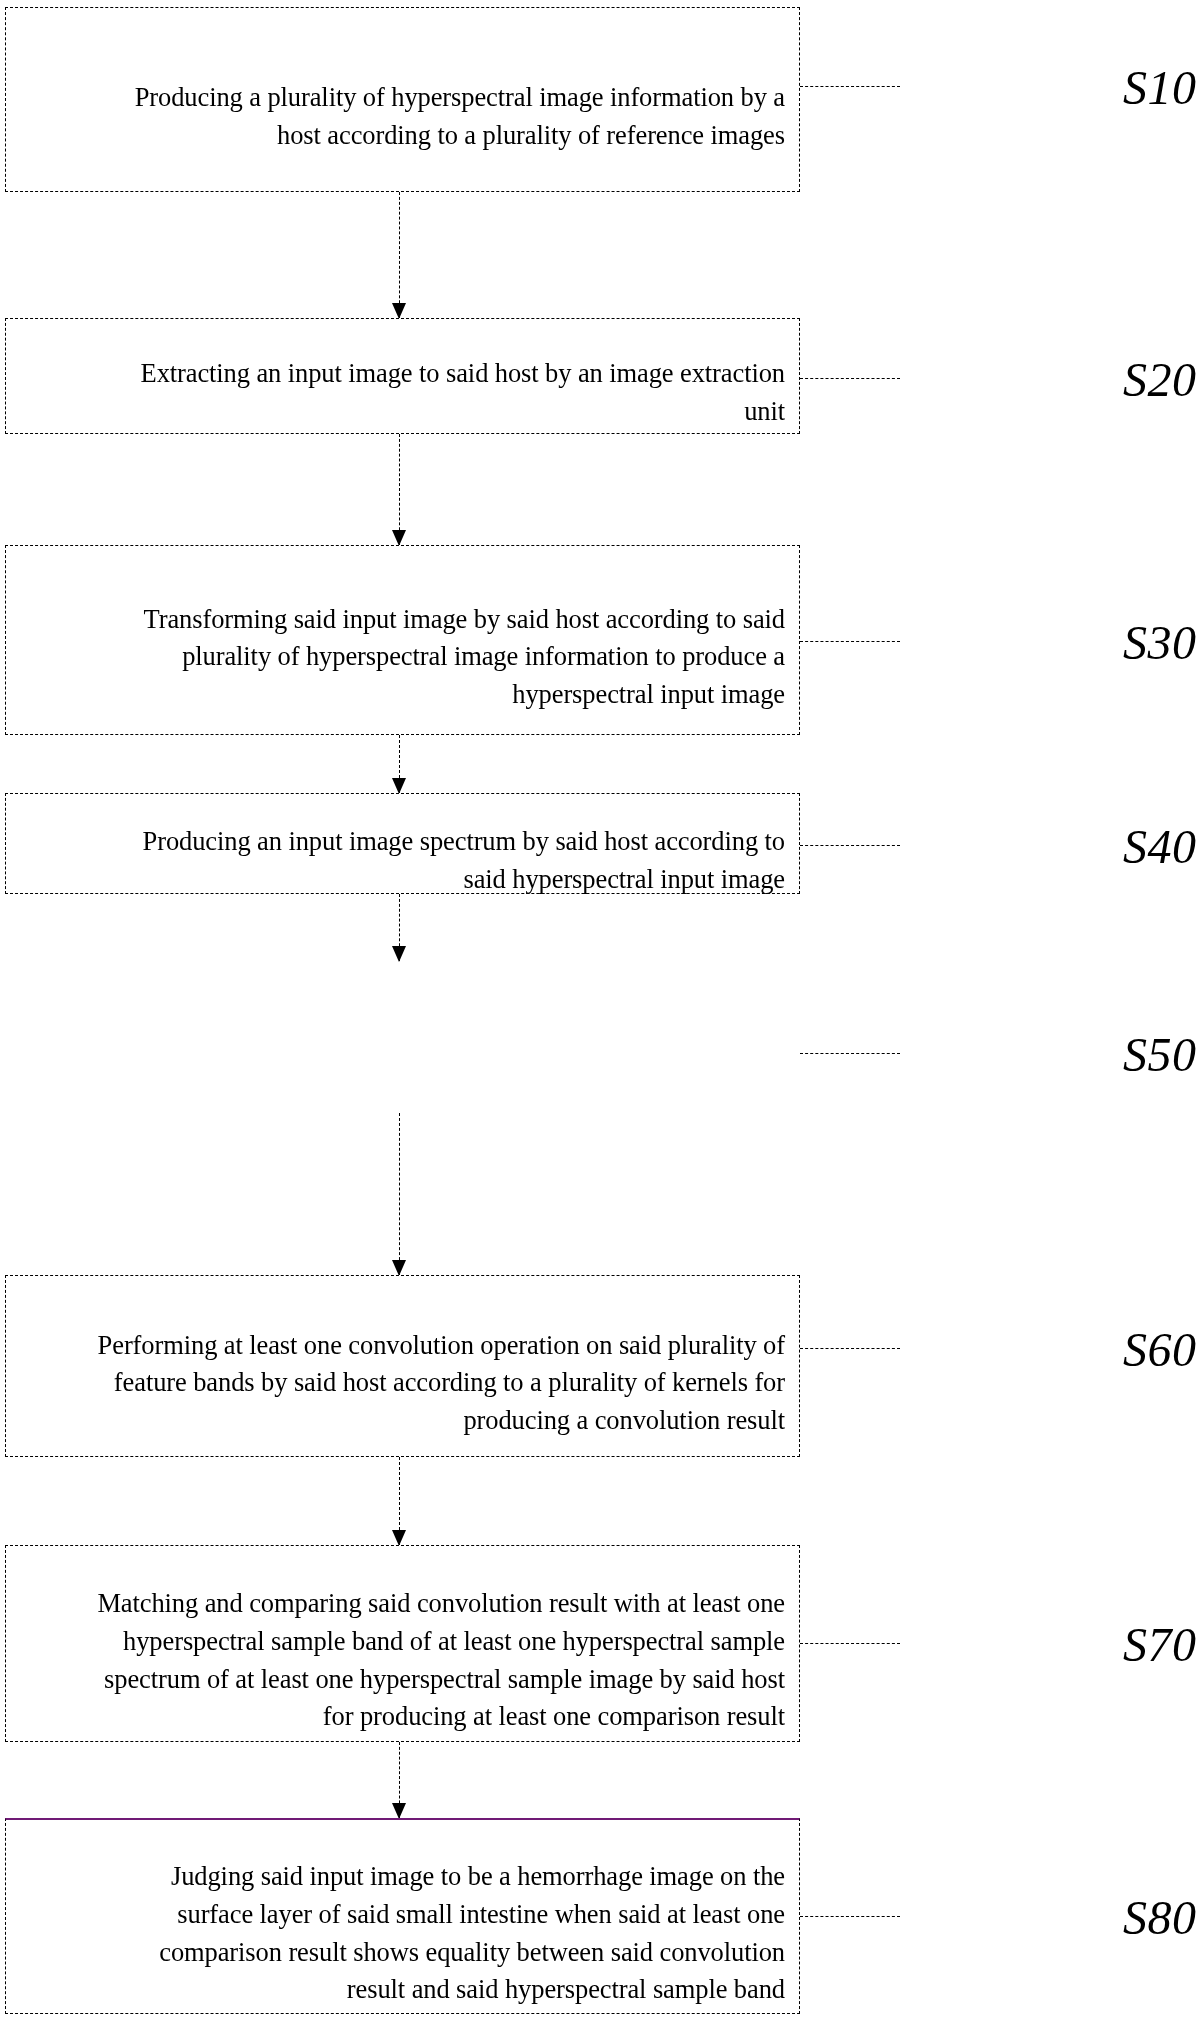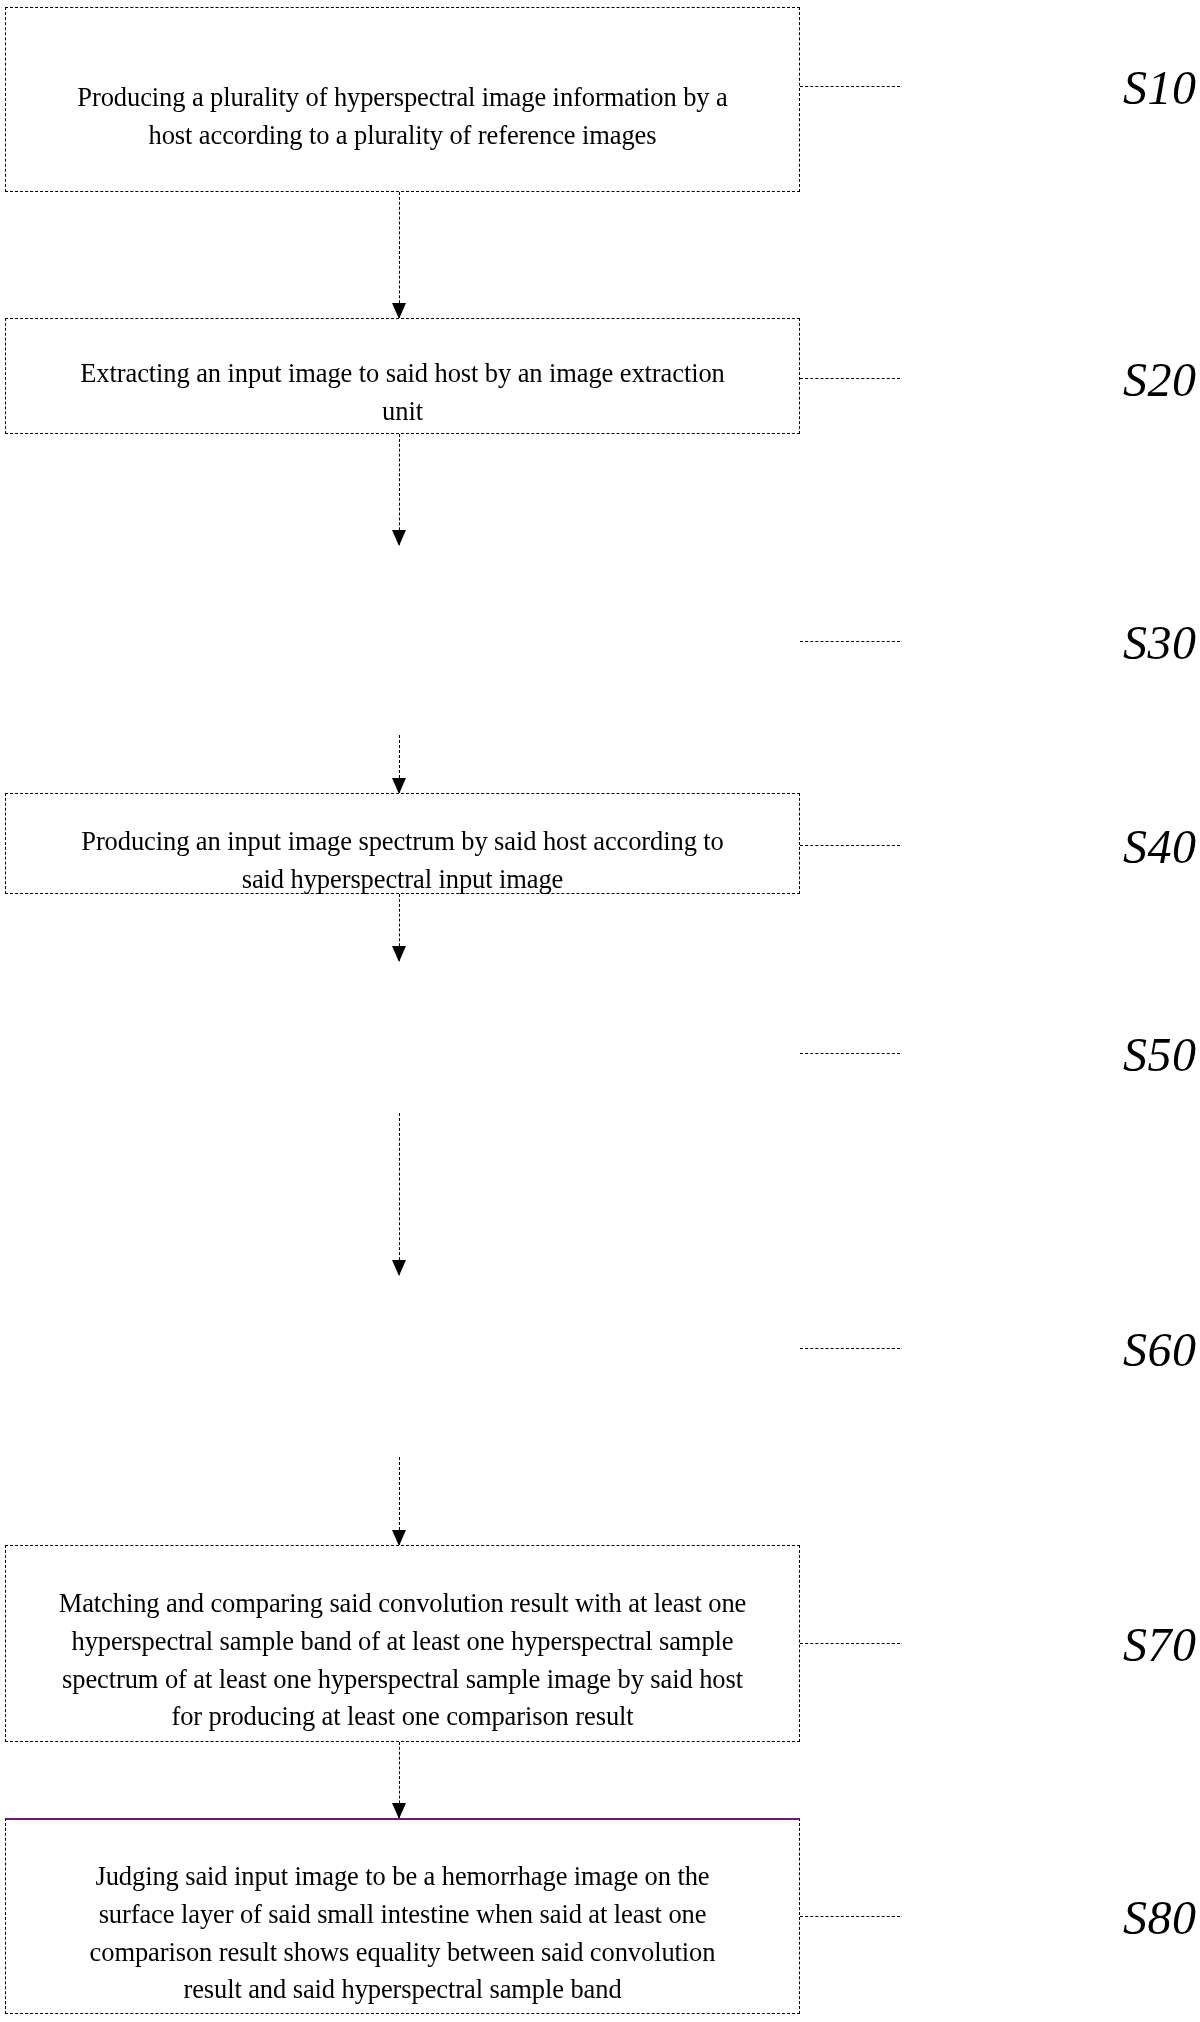--- a/index.html
+++ b/index.html
@@ -29,21 +29,21 @@
     border: 1px dashed #000000;
     background: #ffffff;
     display: flex;
     align-items: center;
     justify-content: center;
     padding: 2px 14px;
   }
   .step-text {
     display: block;
     width: 100%;
-    text-align: center;
+    text-align: right;
     font-size: 26.5px;
     line-height: 1.42;
     letter-spacing: -0.1px;
     white-space: pre-line;
     margin-top: 34px;
   }
 
   
   .connector {
     position: absolute;
@@ -106,20 +106,25 @@
 unit</span>
   </div>
   <div class="leader" style="left:800px; top:378px; width:100px;"></div>
   <div class="step-label" style="left:1123px; top:356px;">S20</div>
 
   <div class="connector" style="top:434px; height:111px;">
     <div class="line"></div>
     <div class="arrowhead"></div>
   </div>
 
+  <div class="step-box" style="top:545px; height:190px;">
+    <span class="step-text">Transforming said input image by said host according to said
+plurality of hyperspectral image information to produce a
+hyperspectral input image</span>
+  </div>
   <div class="leader" style="left:800px; top:641px; width:100px;"></div>
   <div class="step-label" style="left:1123px; top:619px;">S30</div>
 
   <div class="connector" style="top:735px; height:58px;">
     <div class="line"></div>
     <div class="arrowhead"></div>
   </div>
 
   <div class="step-box" style="top:793px; height:101px;">
     <span class="step-text">Producing an input image spectrum by said host according to
@@ -134,20 +139,25 @@
   </div>
 
   <div class="leader" style="left:800px; top:1053px; width:100px;"></div>
   <div class="step-label" style="left:1123px; top:1031px;">S50</div>
 
   <div class="connector" style="top:1113px; height:162px;">
     <div class="line"></div>
     <div class="arrowhead"></div>
   </div>
 
+  <div class="step-box" style="top:1275px; height:182px;">
+    <span class="step-text">Performing at least one convolution operation on said plurality of
+feature bands by said host according to a plurality of kernels for
+producing a convolution result</span>
+  </div>
   <div class="leader" style="left:800px; top:1348px; width:100px;"></div>
   <div class="step-label" style="left:1123px; top:1326px;text-align:right;">S60</div>
 
   <div class="connector" style="top:1457px; height:88px;">
     <div class="line"></div>
     <div class="arrowhead"></div>
   </div>
 
   <div class="step-box" style="top:1545px; height:197px;">
     <span class="step-text">Matching and comparing said convolution result with at least one

